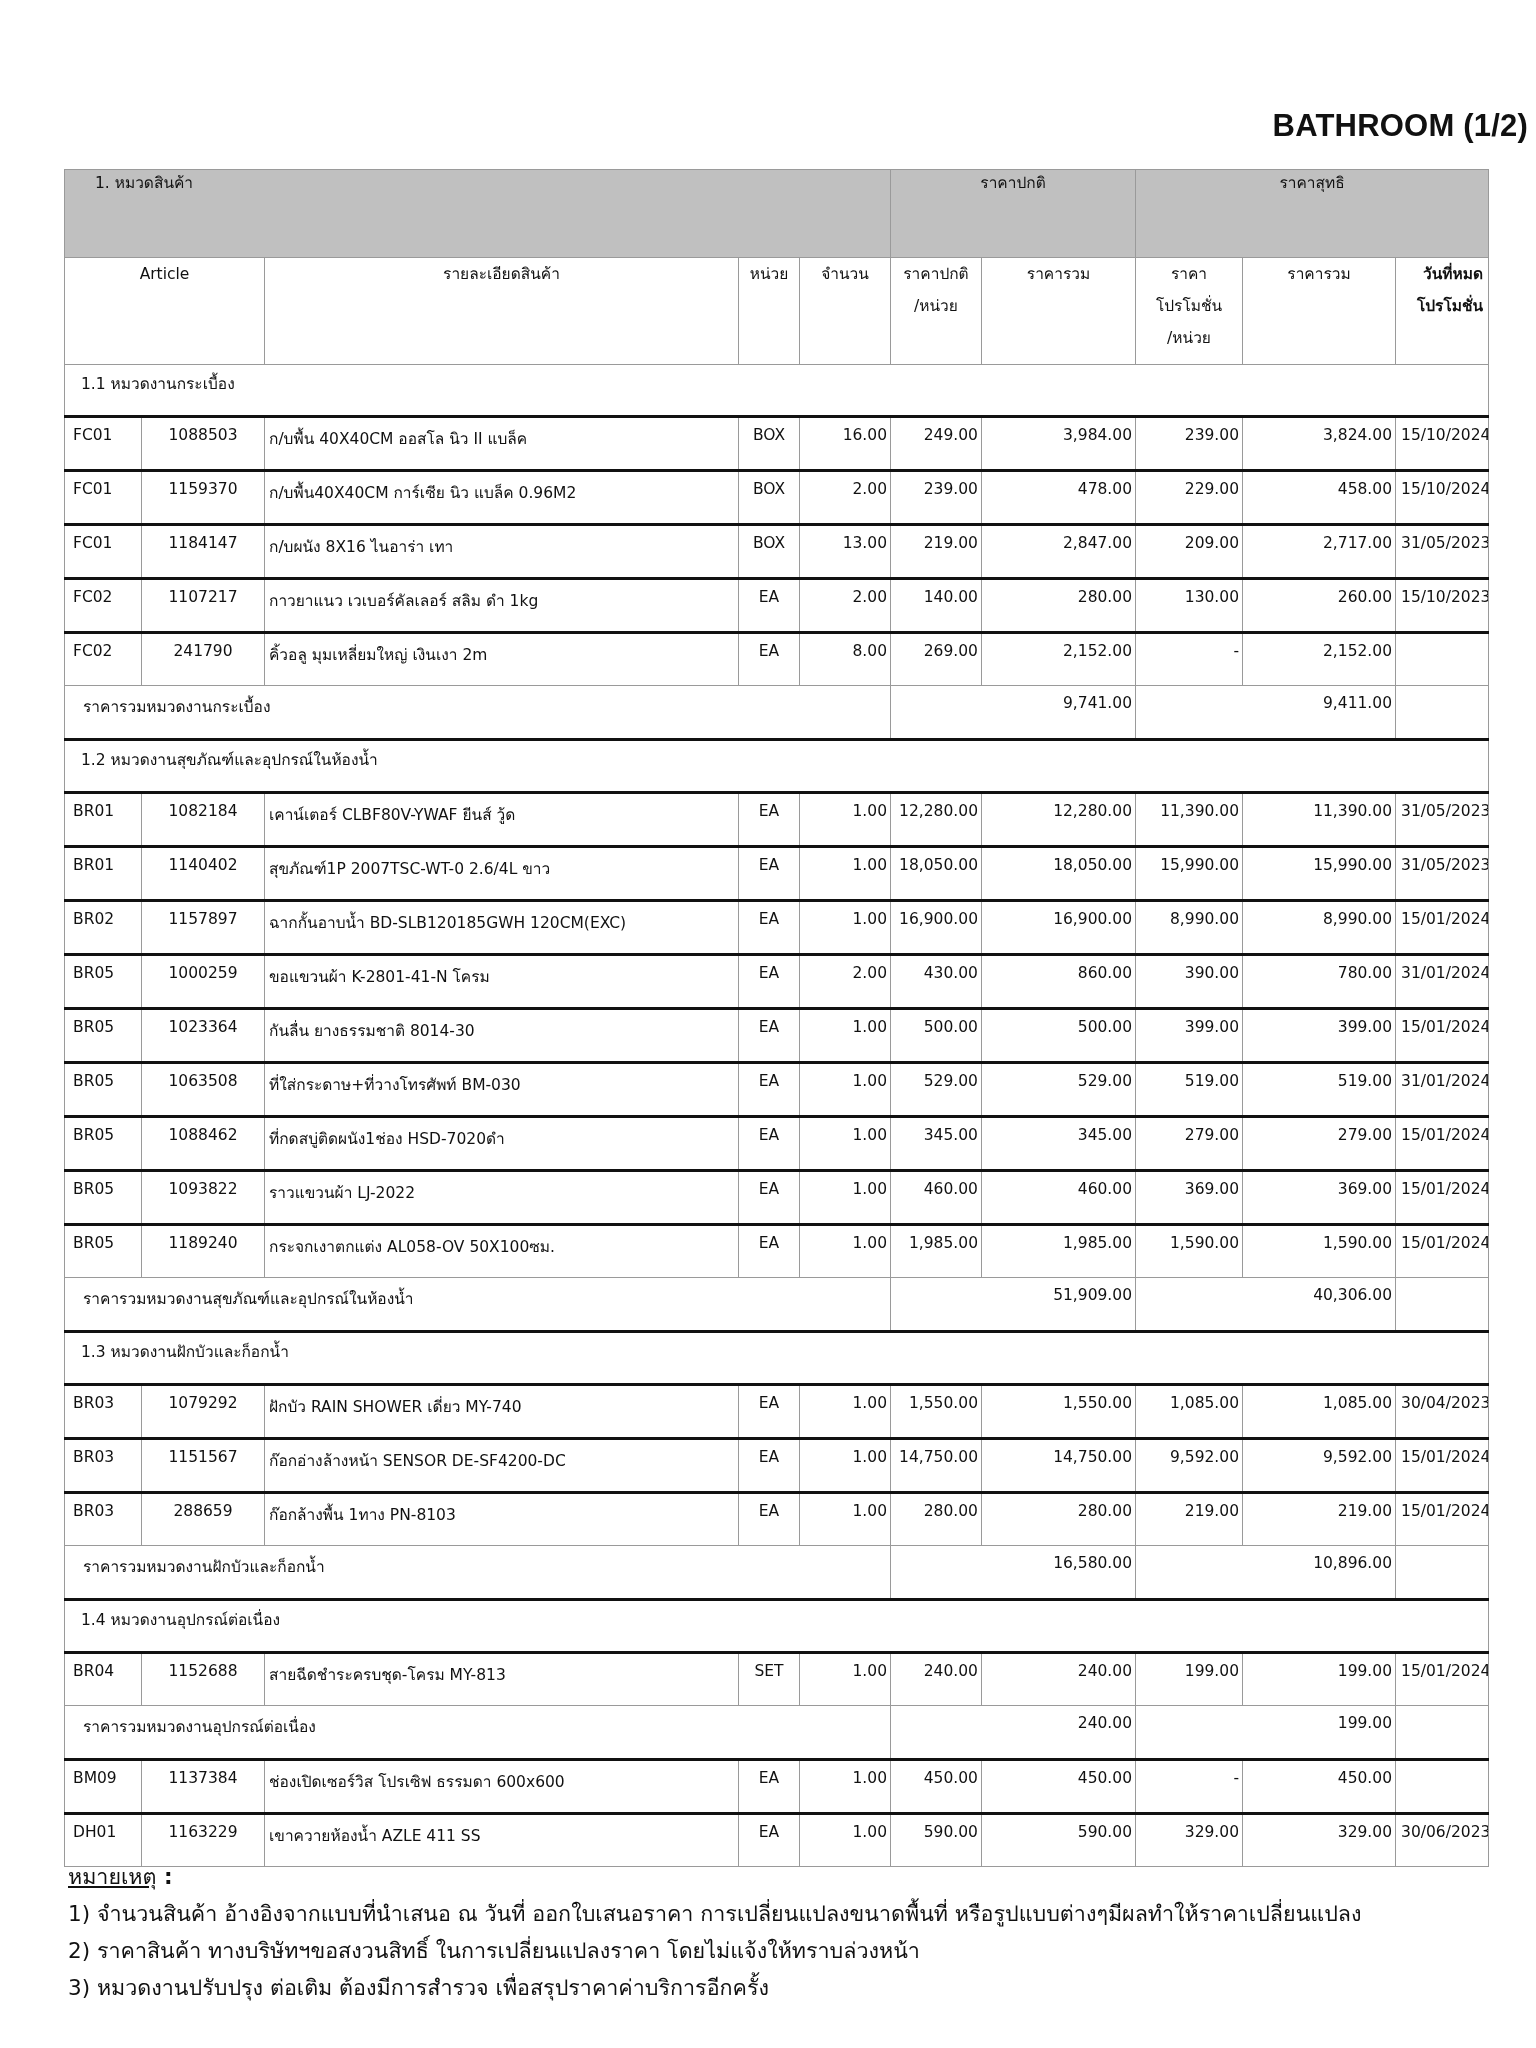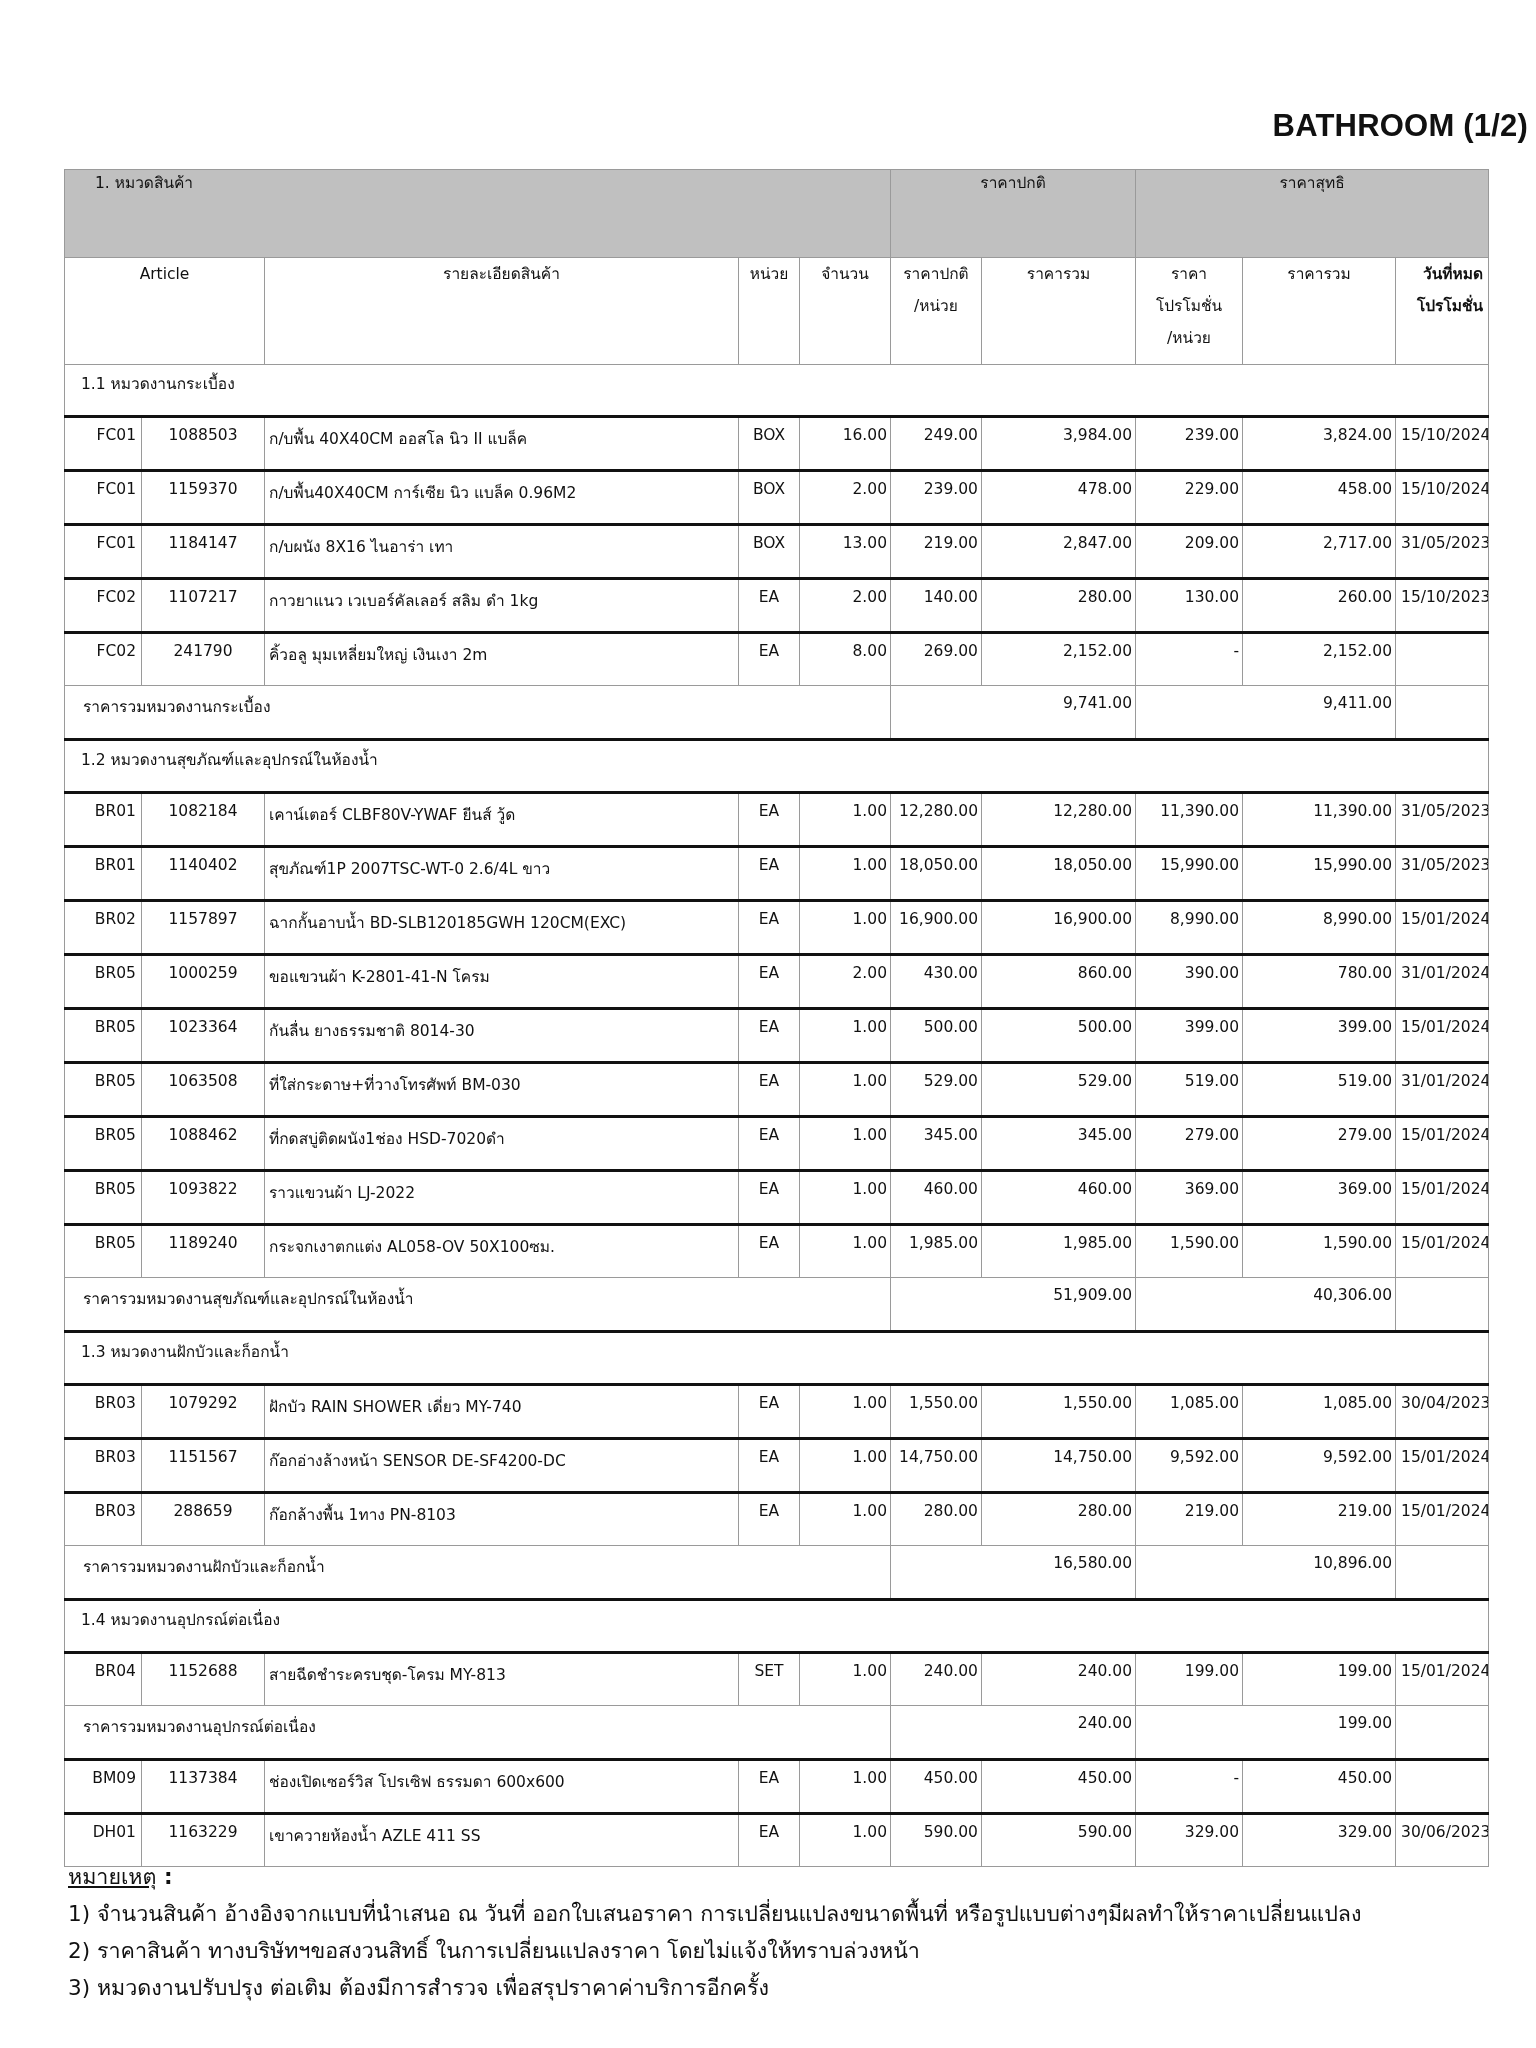--- a/index.html
+++ b/index.html
@@ -39,21 +39,21 @@
   tr.section td {
     height: 44px; text-align: left; padding-left: 16px;
     vertical-align: top; padding-top: 6px;
     border-bottom: 3px solid #111;
   }
   tr.item td {
     height: 43px; vertical-align: top; padding-top: 8px;
     border-bottom: 3px solid #111;
   }
   tr.item.last td { border-bottom: 1px solid #9a9a9a; }
-  tr.item td.code { text-align: right; padding-left: 8px; }
+  tr.item td.code { text-align: left; padding-left: 8px; }
   tr.item td.art { text-align: center; }
   tr.item td.desc { text-align: left; padding-left: 4px; }
   tr.item td.unit { text-align: center; }
   tr.item td.num { text-align: right; padding-right: 3px; }
   tr.item td.date { text-align: center; padding-right: 3px; }
   tr.subtotal td {
     height: 44px; vertical-align: top; padding-top: 8px;
     border-bottom: 3px solid #111;
   }
   tr.subtotal td.label { text-align: left; padding-left: 18px; margin-left: 18px; }

